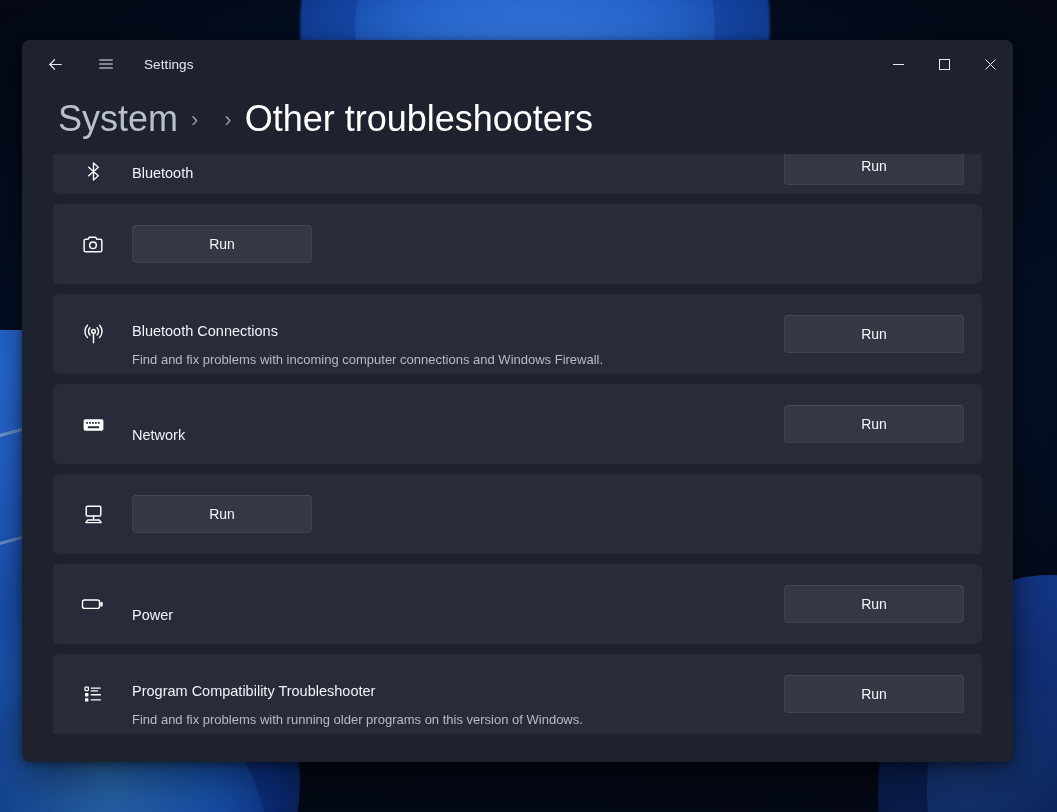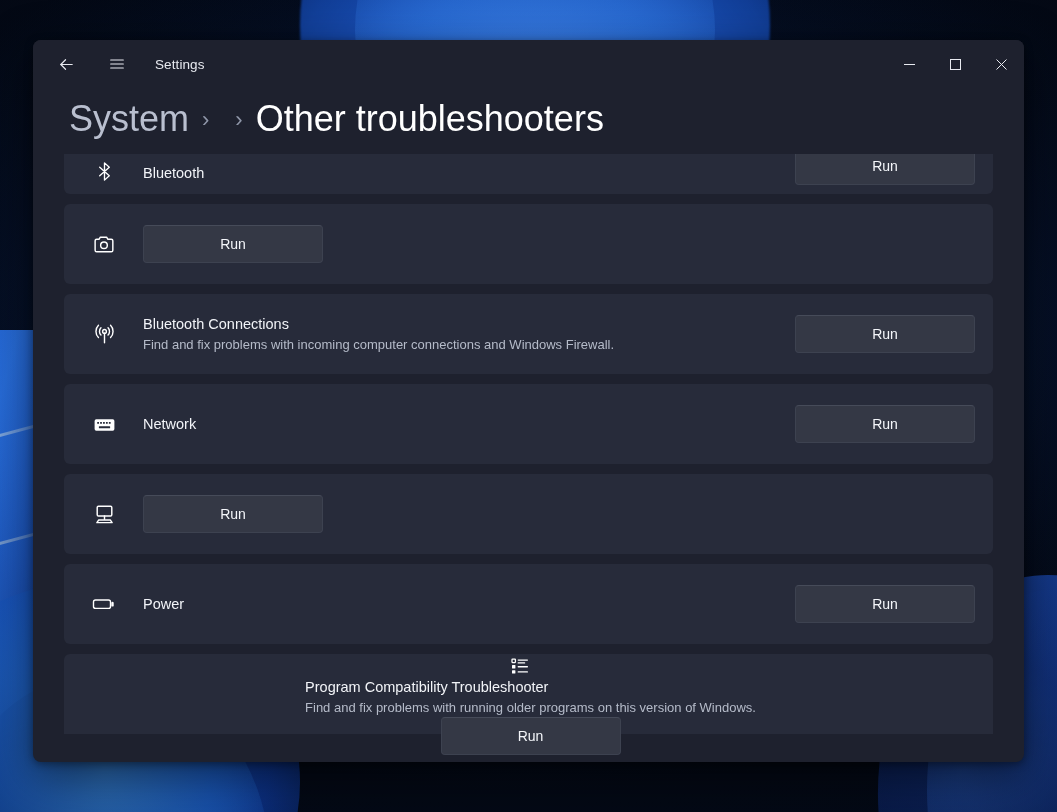--- a/index.html
+++ b/index.html
@@ -98,21 +98,21 @@
   }
   .vignette {
     position: absolute; inset: 0;
     background: radial-gradient(ellipse 90% 80% at 50% 45%, rgba(0,0,0,0) 40%, rgba(2,6,18,.55) 100%);
     pointer-events: none;
   }
 
   
   .window {
     position: absolute;
-    left: 33px;
+    left: 22px;
     top: 40px;
     width: 991px;
     height: 722px;
     background: #1e212e;
     border-radius: 8px;
     overflow: hidden;
     box-shadow: 0 14px 46px rgba(0,0,0,.55), 0 2px 8px rgba(0,0,0,.4);
   }
 
   
@@ -194,45 +194,45 @@
     margin-top: -20px;
     border-radius: 0 0 6px 6px;
     align-items: flex-end;
     padding-bottom: 9px;
   }
   .row.clipped-top .row-icon,
   .row.clipped-top .row-text { margin-bottom: 2px; }
   .row.clipped-bottom {
     border-radius: 6px 6px 0 0;
     margin-bottom: 0;
-    flex-direction: column;
   }
   .row-icon {
     width: 36px;
     min-width: 36px;
     display: flex;
     align-items: center;
     justify-content: center;
     color: #ffffff;
     margin-right: 21px;
   }
   .row-text {
     flex: 1;
     min-width: 0;
   }
   .row-title {
     font-size: 14.5px;
     color: #f2f4f8;
     line-height: 19px;
+    margin-top: 22px;
   }
   .row-desc {
     font-size: 13px;
     color: #b5bbc9;
     line-height: 18px;
-    margin-top: 2px;
+    margin-top: 10px;
   }
   .run-btn {
     width: 180px;
     height: 38px;
     background: #343845;
     border: 1px solid #3d4250;
     border-top-color: #464b59;
     border-radius: 4px;
     color: #f4f6fa;
     font-family: "Liberation Sans", sans-serif;

